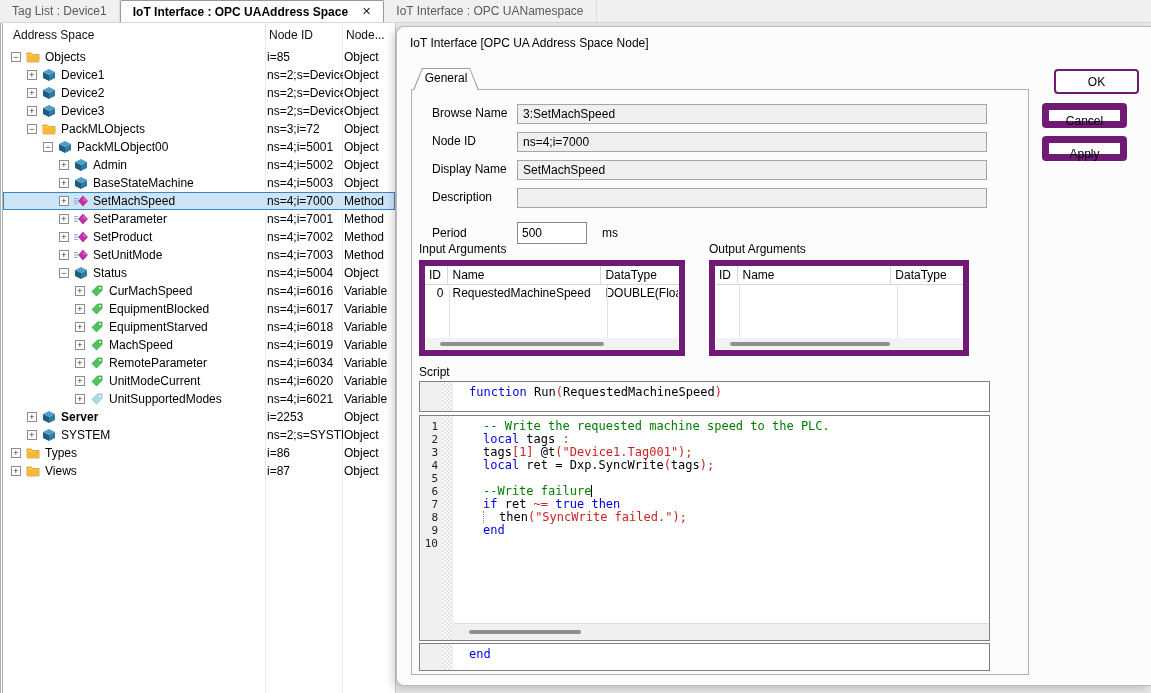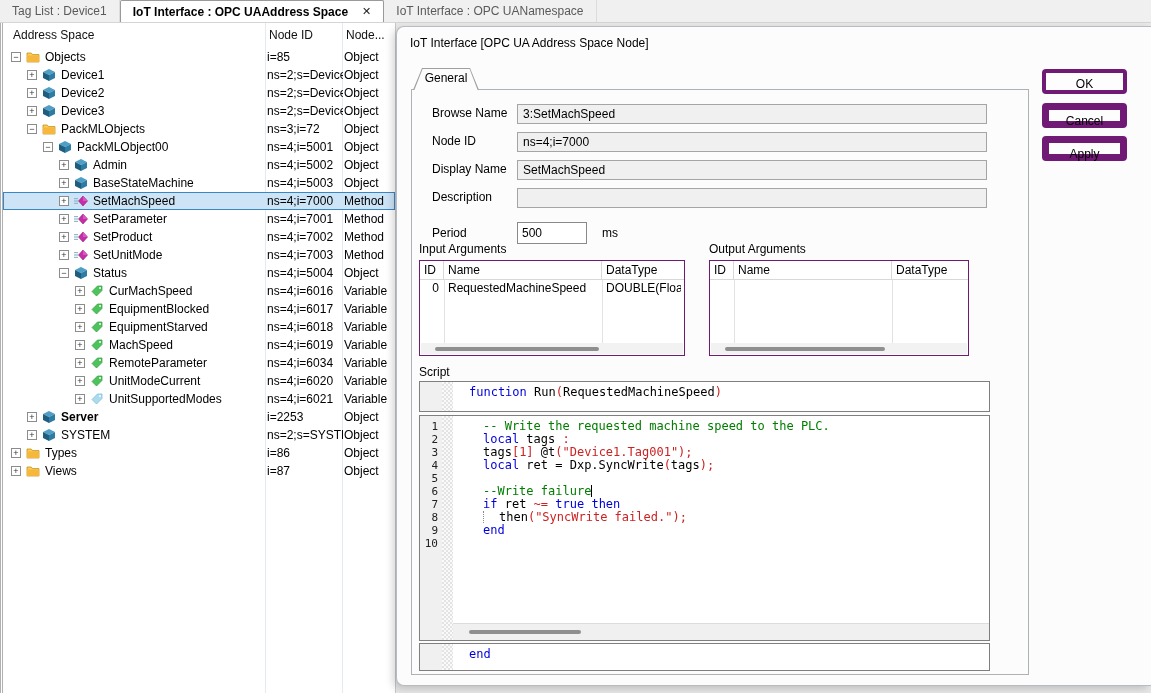--- a/index.html
+++ b/index.html
@@ -30,31 +30,31 @@
   
   .dialog { position:absolute; left:396px; top:26px; width:755px; height:660px; background:#fcfcfd; border:1px solid #b6bcc2; border-right:none; border-radius:8px 0 0 8px; box-shadow:-3px 3px 8px rgba(0,0,0,.18); }
   .dlg-title { position:absolute; left:13px; top:9px; color:#000; }
   .gtab { position:absolute; left:16px; top:41px; width:66px; height:22px; z-index:3; }
   .gtab .outer { position:absolute; inset:0; background:#9f9f9f; clip-path:polygon(9px 0,57px 0,66px 22px,0 22px); }
   .gtab .inner { position:absolute; left:1px; top:1px; width:64px; height:22px; background:#fcfcfd; clip-path:polygon(8.6px 0,55.6px 0,64px 22px,0 22px); }
   .gtab .cap { position:absolute; width:100%; top:3px; text-align:center; }
   .grp { position:absolute; left:14px; top:62px; width:618px; height:586px; border:1px solid #adb2b6; background:#fcfcfd; z-index:1; }
 
   .btn { position:absolute; left:645px; width:85px; height:25px; background:#fdfdfd; border:7px solid #701a75; border-radius:4px; text-align:center; line-height:23px; }
-  .btn.default { border:4px solid #701a75; }
+  .btn.default { border:2px solid #701a75;margin-left:12px; }
 
   
   .frow { position:absolute; left:0; width:100%; height:20px; }
   .flabel { position:absolute; left:20px; top:2px; }
   .finput { position:absolute; left:105px; width:470px; height:20px; background:#f0f0f0; border:1px solid #a5a5a5; line-height:18px; padding:0 5px; white-space:nowrap; overflow:hidden; }
   .pinput { position:absolute; left:105px; top:-2px; width:70px; height:22px; border:1px solid #8a8a8a; background:#fff; font:12px "Liberation Sans",sans-serif; padding:0 4px; }
   .punit { position:absolute; left:190px; top:2px; }
 
   
-  .argtbl { position:absolute; border:1px solid #701a75; background:#fff; }
+  .argtbl { position:absolute; border:6px solid #701a75; background:#fff; }
   .thead { display:flex; height:19px; border-bottom:1px solid #d8d8d8; }
   .thc { border-right:1px solid #d8d8d8; padding:2px 4px; white-space:nowrap; overflow:hidden; }
   .tr2 { display:flex; height:17px; }
   .tc { padding:1px 1px 1px 4px; white-space:nowrap; overflow:hidden; border-right:1px solid transparent; }
   .tc.id { text-align:right; padding-right:4px; }
   .tbl-body { position:relative; }
   .tbl-body .vline { position:absolute; top:0; bottom:0; width:1px; background:#e2e2e2; }
   .hscroll { position:absolute; left:1px; right:1px; bottom:1px; height:11px; background:#f2f2f2; }
   .hthumb { position:absolute; top:4px; height:4px; background:#8f8f8f; border-radius:2px; }
 

